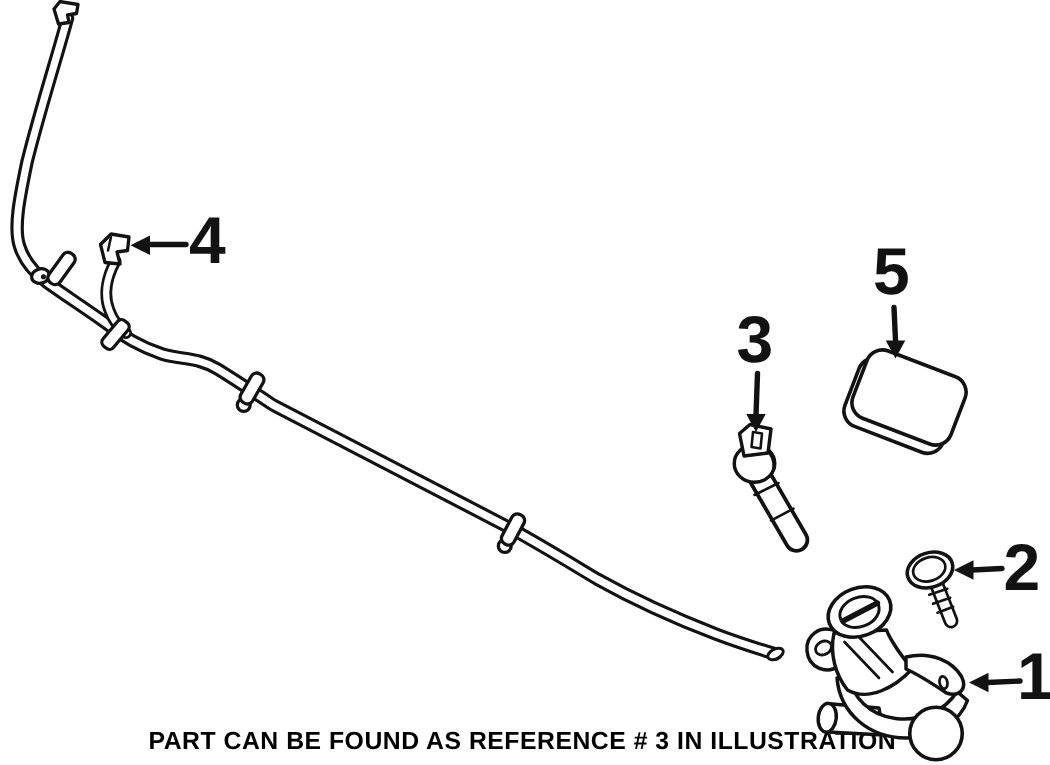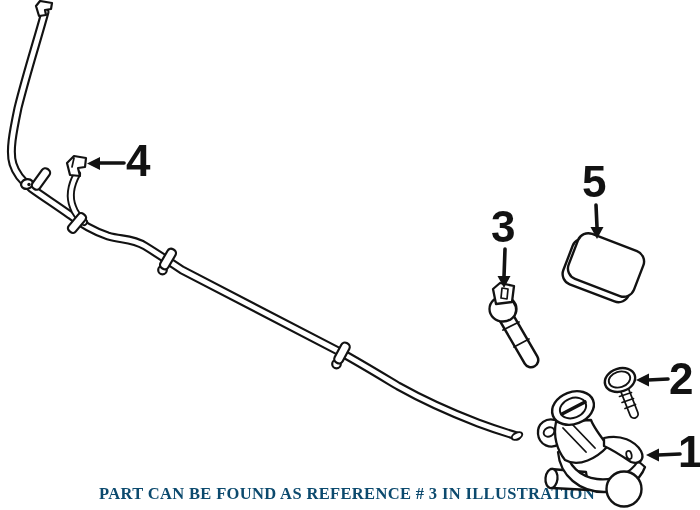--- a/index.html
+++ b/index.html
@@ -21,21 +21,21 @@
     position:absolute;z-index:1;left:99px;top:485px;
     font-weight:bold;font-size:16.5px;line-height:1.1;letter-spacing:.35px;
     white-space:nowrap;color:#cc2823;
   }
 </style>
 </head>
 <body>
 
 <div class="stage">
 
-  <div class="caption" style="color: #0c4a6e; font-family: Liberation Serif, serif;">PART CAN BE FOUND AS REFERENCE # 3 IN ILLUSTRATION</div>
+  <div class="caption" style="color: #000000;">PART CAN BE FOUND AS REFERENCE # 3 IN ILLUSTRATION</div>
 
   <svg width="700" height="510" viewBox="0 0 700 510" stroke="#121212" fill="none" stroke-linecap="round" stroke-linejoin="round">
 
     <defs>
       <path id="hosePath" d="M45,12 C38,38 27,72 18,108 C13,132 9,152 13,164 C16,174 22,181 31,188 C42,196 56,205 70,215 C80,223 93,231 108,236 C121,240 132,238 145,246 C158,254 170,262 182,270 L340,352 C360,363 378,374 398,386 C423,400 452,413 478,423 C494,429 507,433 517,436"></path>
       <path id="branchPath" d="M77,174 C71,185 69,197 73,207 C75,213 79,218 84,222"></path>
       <path id="barrelPath" d="M506,317 L531,360"></path>
       <path id="shankPath" d="M625,391 L634,414"></path>
     </defs>
 

